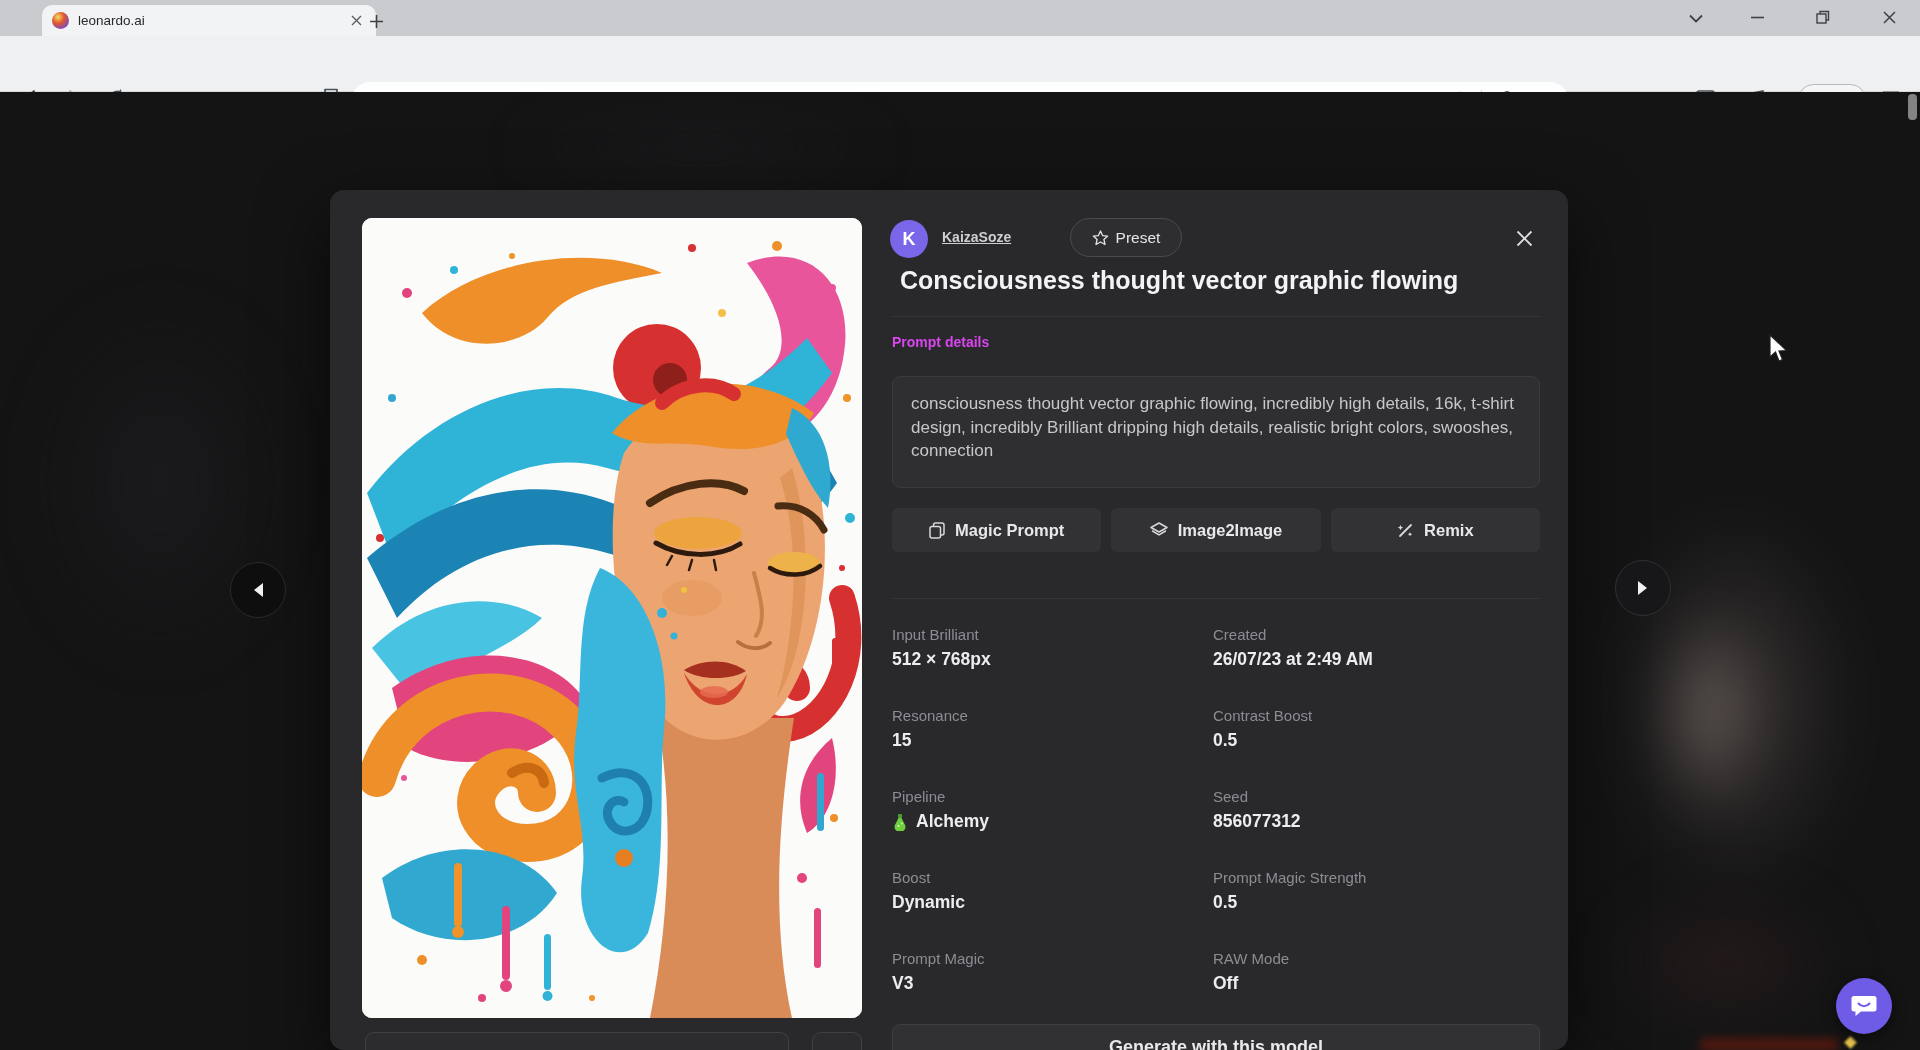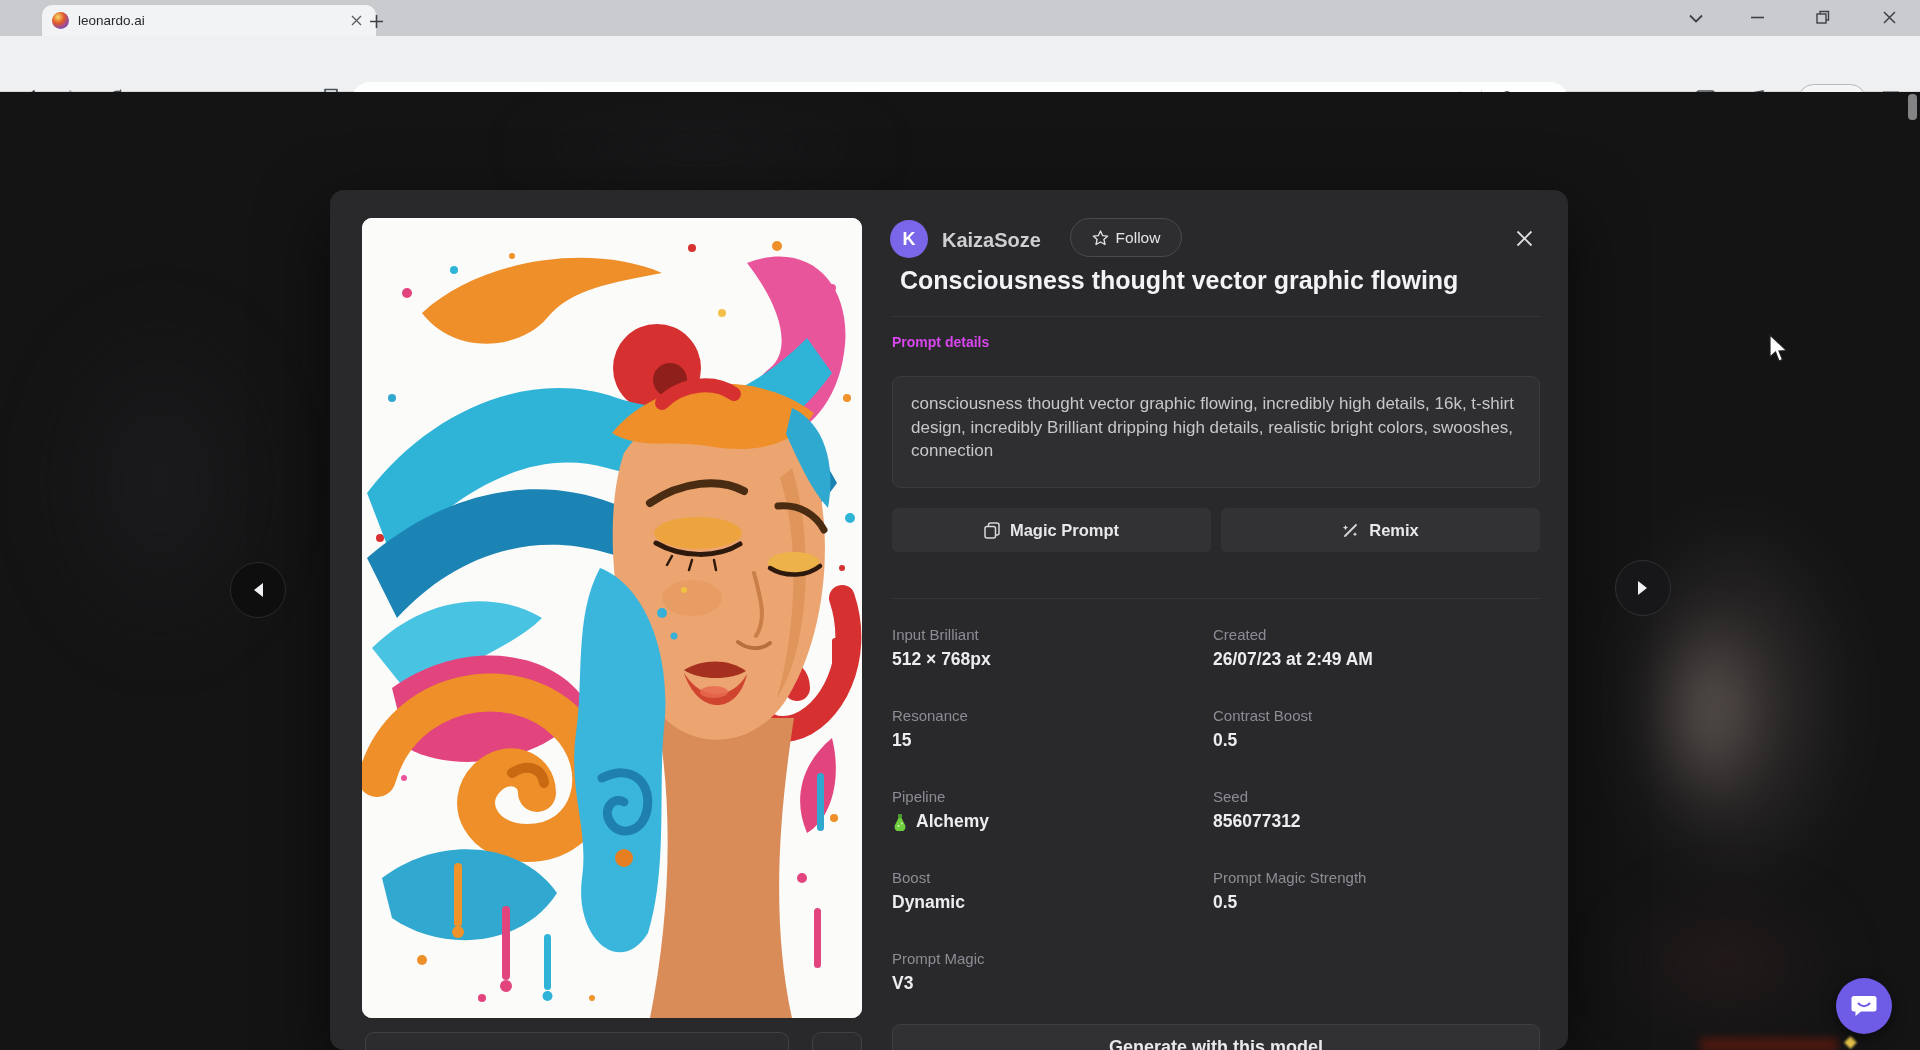--- a/index.html
+++ b/index.html
@@ -54,21 +54,21 @@
            border-radius:14px; box-shadow:0 24px 70px rgba(0,0,0,.6); overflow:hidden; }
   .artwork { position:absolute; left:32px; top:28px; width:500px; height:800px; border-radius:10px;
              overflow:hidden; background:#fbfbfa; }
   .partial-box { position:absolute; top:842px; height:18px; background:#2c2c2e; border:1px solid #414145;
                  border-bottom:none; border-radius:9px 9px 0 0; }
   .pb1 { left:35px; width:424px; } .pb2 { left:482px; width:50px; }
 
   .avatar { position:absolute; left:560px; top:30px; width:38px; height:38px; border-radius:50%;
             background:#7a66e8; display:flex; align-items:center; justify-content:center;
             color:#fff; font-size:18px; font-weight:600; }
-  .username { position:absolute; left:612px; top:39px; font-size:20px; font-weight:600; color:#cfcfd3; }
+  .username { position:absolute; left:612px; top:39px; font-size:14px; font-weight:600; color:#cfcfd3;text-decoration:underline; }
   .follow-btn { position:absolute; left:740px; top:28px; width:112px; height:39px; border-radius:20px;
                 border:1px solid #4b4b4f; background:#2e2e31; display:flex; align-items:center;
                 justify-content:center; gap:7px; color:#e5e5e8; font-size:15.5px; }
   .modal-close { position:absolute; left:1178px; top:32px; width:32px; height:32px; display:flex;
                  align-items:center; justify-content:center; }
   .gen-title { position:absolute; left:570px; top:76px; width:660px; font-size:25px; font-weight:700; color:#f3f3f5; }
   .divider { position:absolute; left:562px; width:648px; height:1px; background:#353538; }
   .d1 { top:126px; } .d2 { top:408px; }
   .pd-heading { position:absolute; left:562px; top:144px; font-size:14px; font-weight:700; color:#d946ef; }
   .prompt-box { position:absolute; left:562px; top:186px; width:648px; height:112px; background:#2f2f32;
@@ -313,21 +313,21 @@
     <div class="partial-box pb2"></div>
 
     <div class="avatar">
       <span>K</span>
     </div>
     <div class="username">KaizaSoze</div>
     <div class="follow-btn">
       <svg width="17" height="16" viewBox="0 0 17 16">
         <path d="M8.5 1 L10.6 5.6 L15.7 6.1 L11.9 9.5 L13 14.5 L8.5 12 L4 14.5 L5.1 9.5 L1.3 6.1 L6.4 5.6 Z" fill="none" stroke="#e5e5e8" stroke-width="1.3" stroke-linejoin="round"></path>
       </svg>
-      <span>Follow</span>
+      <span>Preset</span>
     </div>
     <div class="modal-close">
       <svg width="17" height="17" viewBox="0 0 17 17">
         <path d="M1.5 1.5 L15.5 15.5 M15.5 1.5 L1.5 15.5" stroke="#dedee1" stroke-width="1.8"></path>
       </svg>
     </div>
 
     <div class="gen-title">Consciousness thought vector graphic flowing</div>
     <div class="divider d1"></div>
 
@@ -336,20 +336,27 @@
       <span>consciousness thought vector graphic flowing, incredibly high details, 16k, t-shirt design, incredibly Brilliant dripping high details, realistic bright colors, swooshes, connection</span>
     </div>
 
     <div class="actions">
       <div class="action-btn">
         <svg width="16" height="17" viewBox="0 0 16 17">
           <rect x="1" y="4.5" width="10.5" height="11.5" rx="2" fill="none" stroke="#d8d8dc" stroke-width="1.5"></rect>
           <path d="M4.5 4.5 V3 a2 2 0 0 1 2 -2 H13 a2 2 0 0 1 2 2 V11 a2 2 0 0 1 -2 2 H11.5" fill="none" stroke="#d8d8dc" stroke-width="1.5"></path>
         </svg>
         <span>Magic Prompt</span>
+      </div>
+      <div class="action-btn">
+        <svg width="18" height="16" viewBox="0 0 18 16">
+          <path d="M9 1 L17 5.5 L9 10 L1 5.5 Z" fill="none" stroke="#d8d8dc" stroke-width="1.5" stroke-linejoin="round"></path>
+          <path d="M2.5 9 L9 12.8 L15.5 9" fill="none" stroke="#d8d8dc" stroke-width="1.5" stroke-linecap="round"></path>
+        </svg>
+        <span>Image2Image</span>
       </div>
       <div class="action-btn">
         <svg width="17" height="17" viewBox="0 0 17 17">
           <path d="M3 14 L14 3" stroke="#d8d8dc" stroke-width="1.8" stroke-linecap="round"></path>
           <path d="M3.5 3 l0.8 1.8 L6.1 5.6 l-1.8 0.8 L3.5 8.2 l-0.8 -1.8 L0.9 5.6 l1.8 -0.8 Z" fill="#d8d8dc"></path>
           <path d="M13 10 l0.7 1.5 1.5 0.7 -1.5 0.7 -0.7 1.5 -0.7 -1.5 -1.5 -0.7 1.5 -0.7 Z" fill="#d8d8dc"></path>
         </svg>
         <span>Remix</span>
       </div>
     </div>
@@ -394,20 +401,24 @@
         <div class="meta-value">Dynamic</div>
       </div>
       <div class="meta-cell">
         <div class="meta-label">Prompt Magic Strength</div>
         <div class="meta-value">0.5</div>
       </div>
       <div class="meta-cell">
         <div class="meta-label">Prompt Magic</div>
         <div class="meta-value">V3</div>
       </div>
+      <div class="meta-cell">
+        <div class="meta-label">RAW Mode</div>
+        <div class="meta-value">Off</div>
+      </div>
     </div>
 
     <div class="generate-btn">
       <span>Generate with this model</span>
     </div>
   </div>
 
   <div class="nav-circle nav-left">
     <svg width="12" height="16" viewBox="0 0 12 16">
       <path d="M11 1 L2 8 L11 15 Z" fill="#f2f2f4"></path>

